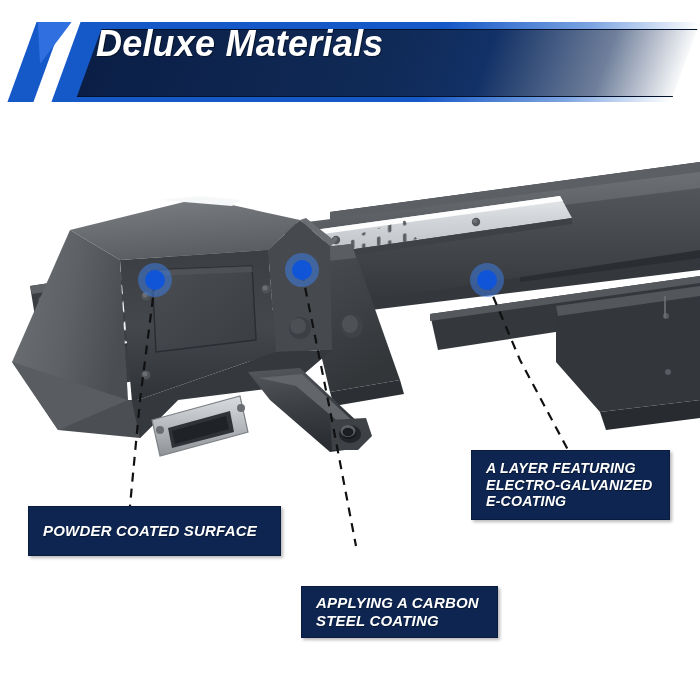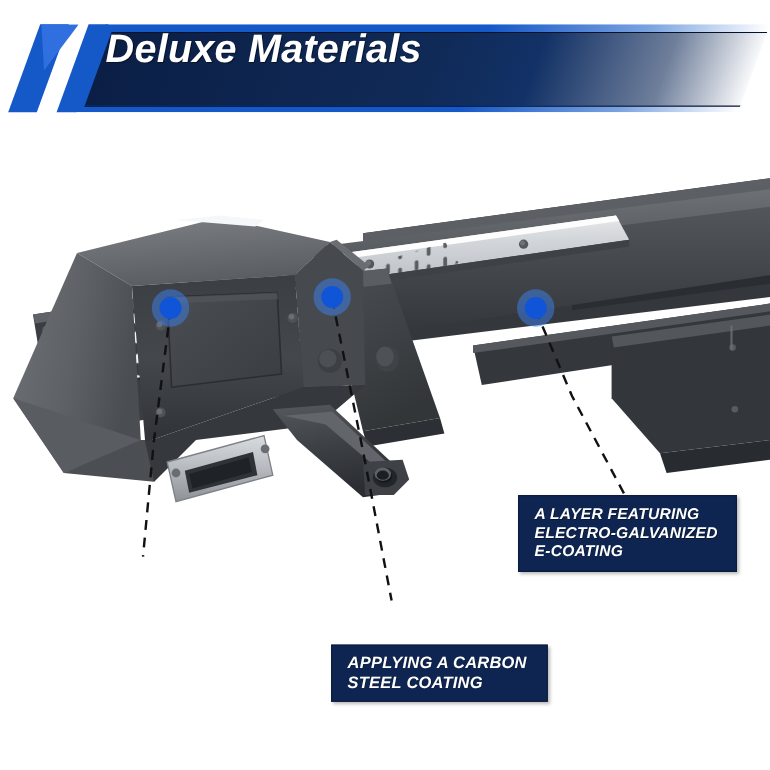--- a/index.html
+++ b/index.html
@@ -317,20 +317,23 @@
   <svg id="leaders" viewBox="0 0 700 700">
     <polyline points="155,282 140,400 130,506" fill="none" stroke="#111111" stroke-width="2.2" stroke-dasharray="9,7" stroke-linecap="butt"></polyline>
     <polyline points="302,272 330,410 356,546" fill="none" stroke="#111111" stroke-width="2.2" stroke-dasharray="9,7" stroke-linecap="butt"></polyline>
     <polyline points="487,282 520,360 568,450" fill="none" stroke="#111111" stroke-width="2.2" stroke-dasharray="9,7" stroke-linecap="butt"></polyline>
   </svg>
 
   <div class="callout-dot" id="dot-1"></div>
   <div class="callout-dot" id="dot-2"></div>
   <div class="callout-dot" id="dot-3"></div>
 
+  <div class="callout-box" id="callout-box-1">
+    <span class="callout-text">POWDER COATED SURFACE</span>
+  </div>
 
   <div class="callout-box" id="callout-box-2">
     <span class="callout-text">APPLYING A CARBON
 STEEL COATING</span>
   </div>
 
   <div class="callout-box" id="callout-box-3">
     <span class="callout-text">A LAYER FEATURING
 ELECTRO-GALVANIZED
 E-COATING</span>

